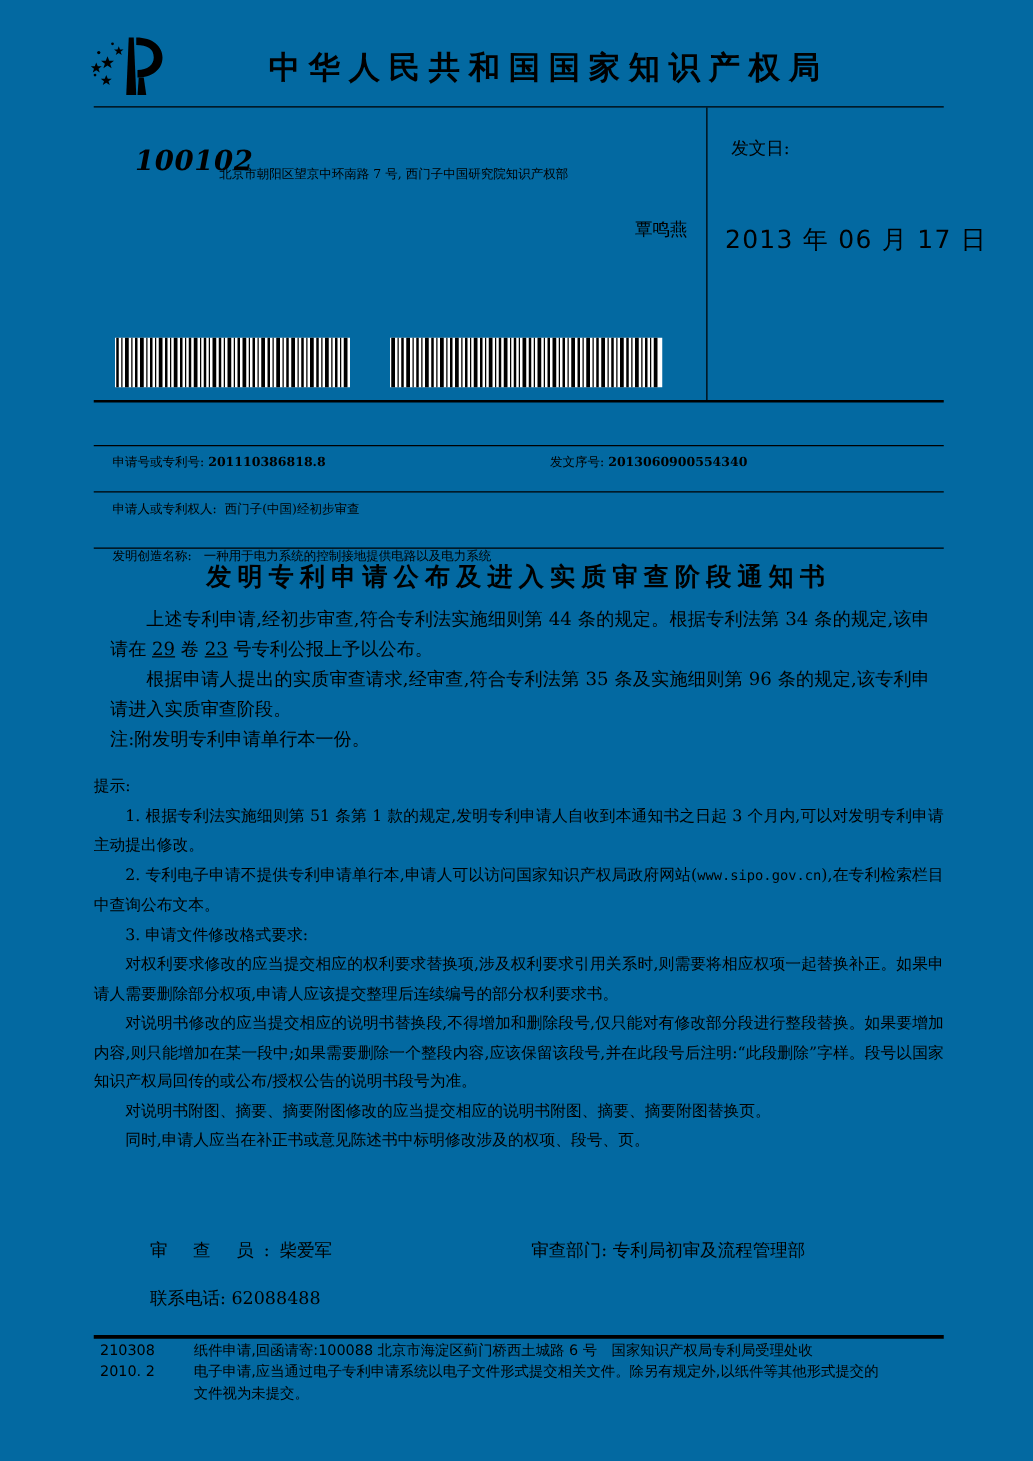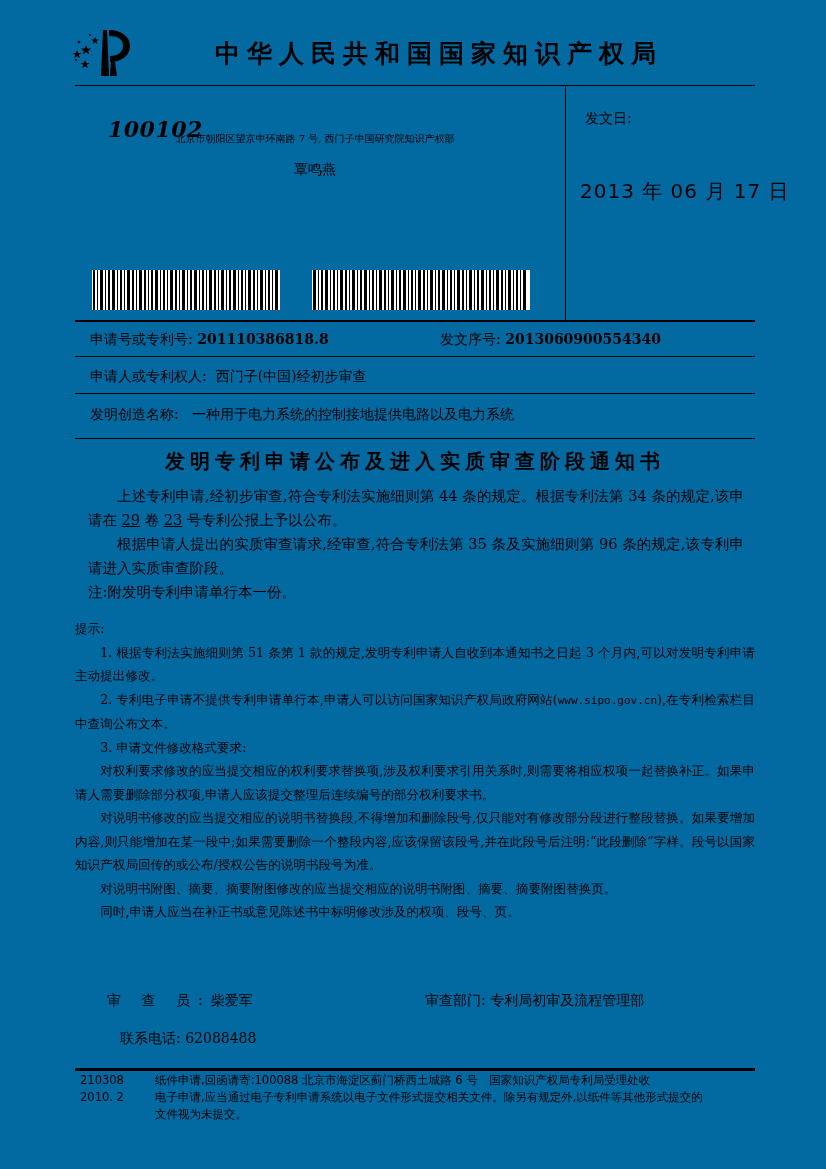--- a/index.html
+++ b/index.html
@@ -84,23 +84,23 @@
     position: absolute;
     left: 80px;
     top: 132px;
     width: 470px;
     text-align: center;
     font-size: 10px;
   }
   .addr-line2 {
     position: absolute;
     left: 80px;
-    top: 161px;
+    top: 175px;
     width: 470px;
-    text-align: center;
+    text-align: right;
     font-size: 14px;
   }
 
   
   .date-label {
     position: absolute;
     left: 585px;
     top: 110px;
     font-size: 14px;
   }
@@ -119,22 +119,23 @@
     position: absolute;
     height: 40px;
     top: 270px;
   }
   .barcode-1 { left: 92px; width: 188px; }
   .barcode-2 { left: 312px; width: 218px; }
 
   
   .field {
     position: absolute;
-    font-size: 14px;
+    font-size: 10px;
     white-space: nowrap;
+    margin-top: 32px;
   }
   .field .lbl { }
   .field .val { font-weight: bold; }
   .field .val-plain { font-weight: normal; }
 
   .f-appno  { left: 90px;  top: 331px; }
   .f-serial { left: 440px; top: 331px; }
   .f-applicant { left: 90px; top: 368px; }
   .f-title  { left: 90px;  top: 406px; }
 
@@ -181,21 +182,21 @@
     font-family: "DejaVu Sans Mono", "Liberation Mono", monospace;
     font-size: 11px;
   }
 
   
   .exam-row {
     position: absolute;
     font-size: 14px;
     white-space: nowrap;
   }
-  .e-examiner { left: 107px; top: 992px; }
+  .e-examiner { left: 120px; top: 992px; }
   .e-dept     { left: 425px; top: 992px; }
   .e-phone    { left: 120px; top: 1030px; }
   .sp { letter-spacing: 8px; }
 
   
   .footer {
     position: absolute;
     left: 75px;
     top: 1072px;
     width: 690px;

